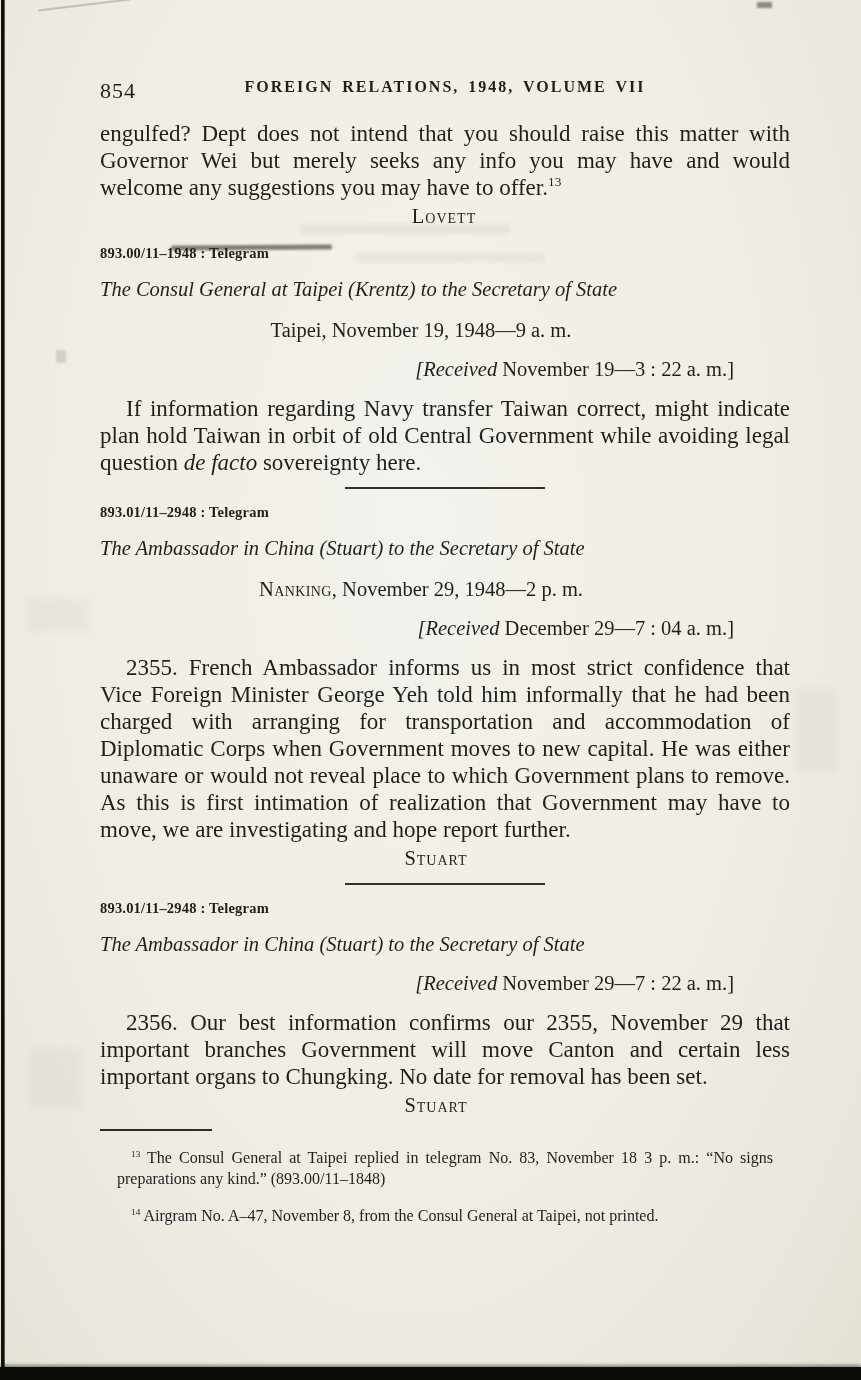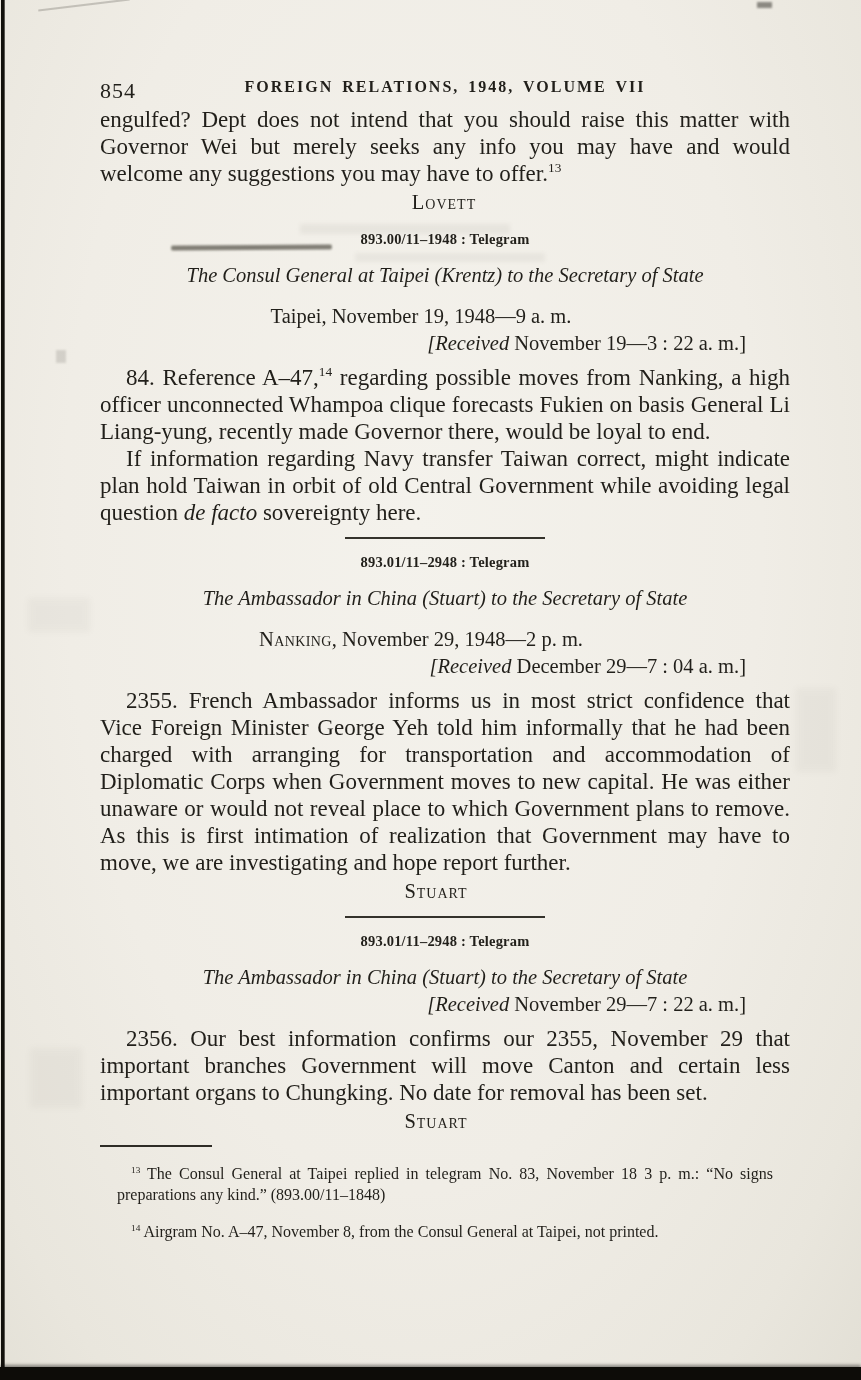--- a/index.html
+++ b/index.html
@@ -44,20 +44,21 @@
   .ghost-5 { left: 796px; top: 688px; width: 40px;  height: 84px; background:#6b675c; opacity:.05; filter: blur(3px); }
   .ghost-6 { left: 30px;  top: 1048px; width: 52px; height: 60px; background:#6b675c; opacity:.05; filter: blur(3px); }
   .scratch-tl { left: 38px; top: 4px; width: 92px; height: 2px; background:#55524a; opacity:.28; transform: rotate(-7deg); }
   .nick-tr { left: 757px; top: 2px; width: 15px; height: 6px; background:#2c2a24; opacity:.5; filter: blur(1px); }
 
   
   .running-head {
     position: relative;
     text-align: center;
     height: 28px;
+    margin-bottom: 14px;
   }
   .page-num {
     position: absolute; left: 0; top: 0;
     font-size: 22px; letter-spacing: 1px;
   }
   .head-title {
     font-size: 16px;
     font-weight: 700;
     letter-spacing: 2px;
     word-spacing: 3px;
@@ -85,38 +86,36 @@
   }
   .signature.flush { padding-right: 2px; }
   .signature .sc { letter-spacing: 1px; }
 
   .ref-line {
     margin: 14px 0 0 0;
     font-size: 14.5px;
     font-weight: bold;
     line-height: 18px;
     letter-spacing: .2px;
-    text-align: center;
   }
   .doc-title {
     margin: 14px 0 0 0;
     font-size: 20.5px;
     font-style: italic;
-    text-align: center;
     line-height: 27px;
   }
   .dateline {
     margin: 14px 0 0 0;
     font-size: 20.5px;
     line-height: 27px;
     text-align: center;
     padding-right: 48px;
   }
   .received {
-    margin: 0;
+    margin: 12px;
     font-size: 20.5px;
     line-height: 27px;
     text-align: right;
     padding-right: 44px;
   }
   .doc-body { margin-top: 7px; }
 
   .doc-rule {
     width: 200px;
     border: 0;
@@ -163,21 +162,20 @@
     </div>
 
     <p class="body-para"><span>engulfed? Dept does not intend that you should raise this matter with Governor Wei but merely seeks any info you may have and would welcome any suggestions you may have to offer.</span><sup>13</sup></p>
     <div class="signature flush"><span class="sc">Lovett</span></div>
 
     <p class="ref-line">893.00/11–1948 : Telegram</p>
     <p class="doc-title">The Consul General at Taipei (Krentz) to the Secretary of State</p>
     <p class="dateline"><span>Taipei</span><span>, November 19, 1948—9 a. m.</span></p>
     <p class="received"><span class="it">[Received</span><span> November 19—3 : 22 a. m.]</span></p>
     <div class="doc-body">
-      <p class="body-para indent"><span>84. Reference A–47,</span><sup>14</sup><span> regarding possible moves from Nanking, a high officer unconnected Whampoa clique forecasts Fukien on basis General Li Liang-yung, recently made Governor there, would be loyal to end.</span></p>
       <p class="body-para indent"><span>If information regarding Navy transfer Taiwan correct, might indicate plan hold Taiwan in orbit of old Central Government while avoiding legal question </span><span class="it">de facto</span><span> sovereignty here.</span></p>
     </div>
 
     <hr class="doc-rule">
 
     <p class="ref-line">893.01/11–2948 : Telegram</p>
     <p class="doc-title">The Ambassador in China (Stuart) to the Secretary of State</p>
     <p class="dateline"><span class="sc">Nanking</span><span>, November 29, 1948—2 p. m.</span></p>
     <p class="received"><span class="it">[Received</span><span> December 29—7 : 04 a. m.]</span></p>
     <div class="doc-body">

